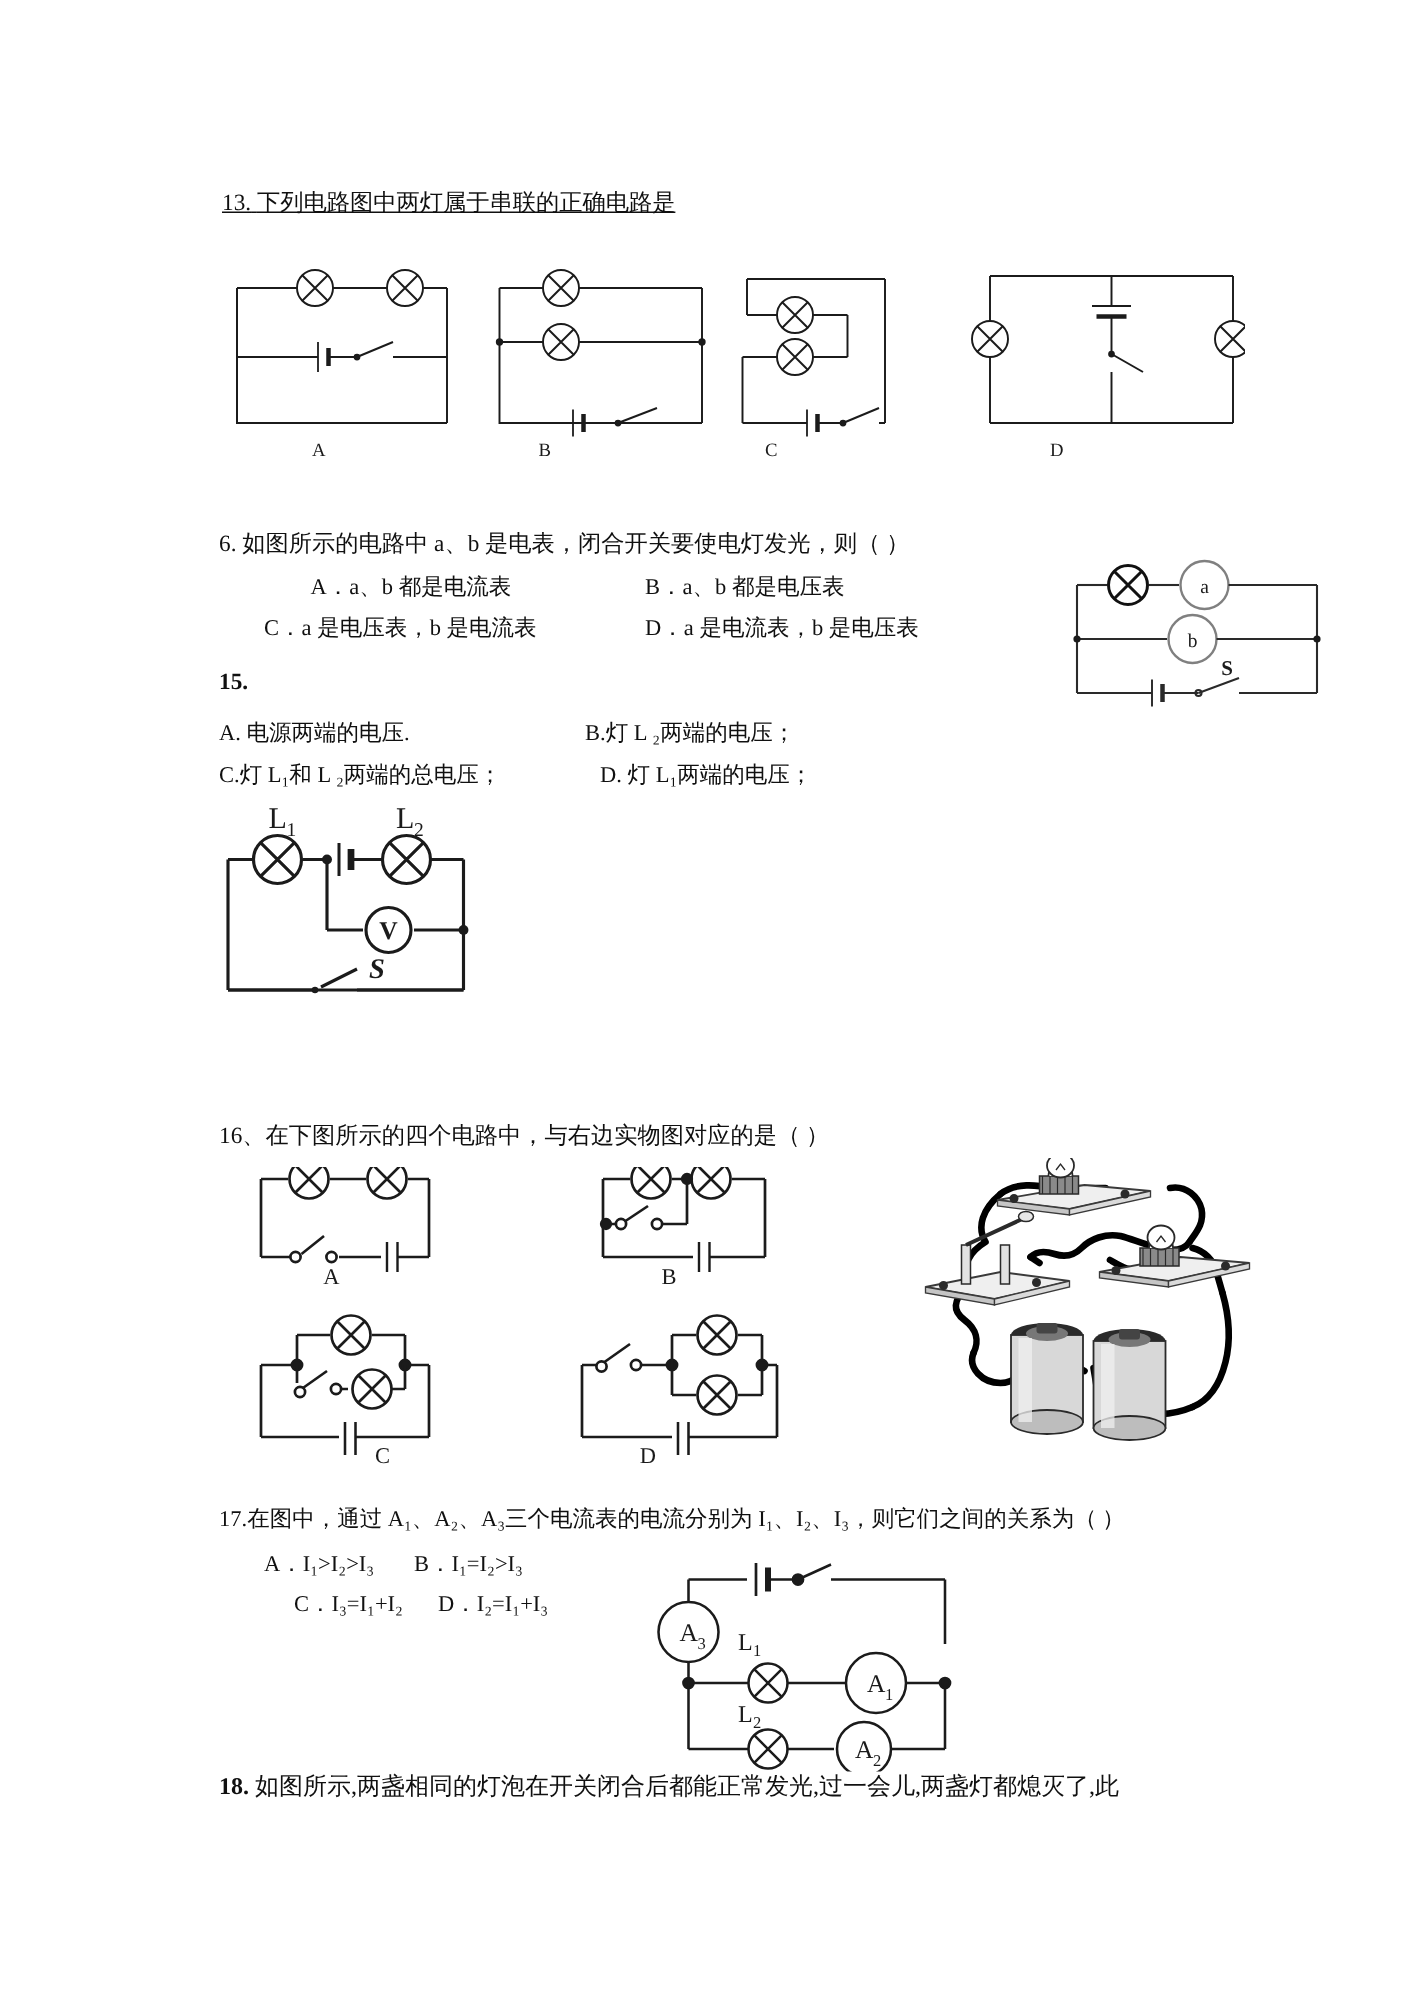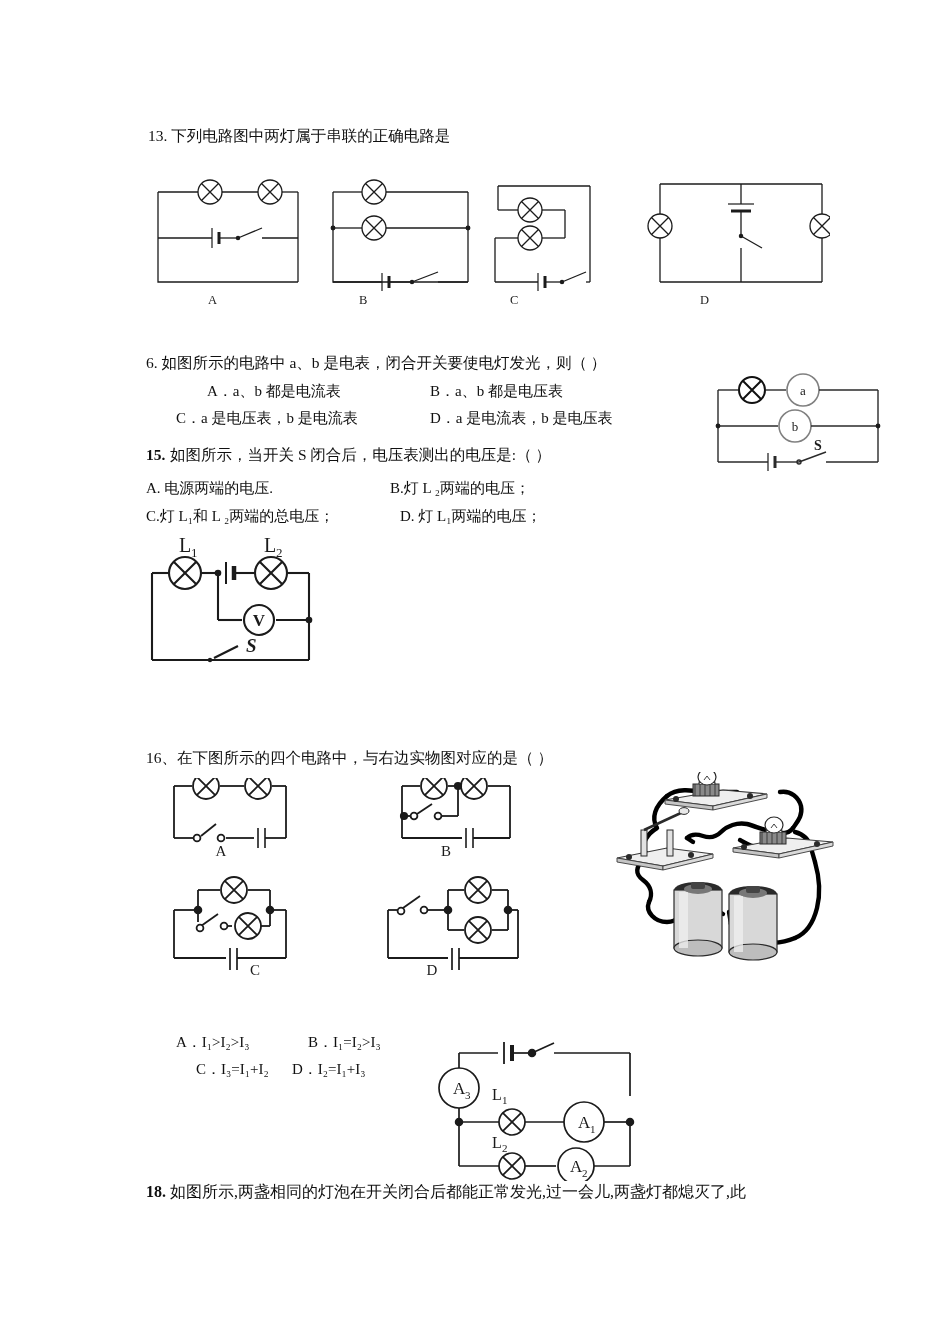--- a/index.html
+++ b/index.html
@@ -39,21 +39,21 @@
     color: #1b1b1b;
   }
   svg { display: block; }
   .svg-wrap { position: absolute; }
 </style>
 </head>
 <body>
 
 <div id="page">
 
-  <div class="q-text" style="left:148px; top:128px;">
+  <div class="q-text" style="left:148px; top:128px;text-decoration:underline;">
     <span>13.</span>
     <span>下列电路图中两灯属于串联的正确电路是</span>
   </div>
 
   <div class="svg-wrap" style="left:150px; top:170px;">
     <svg width="680" height="125" viewBox="0 0 680 125">
       <g stroke="#1b1b1b" stroke-width="1.3" fill="none">
 
         <path d="M8 22 L48 22"></path>
         <path d="M72 22 L108 22"></path>
@@ -198,21 +198,20 @@
         <path d="M126 96 L178 96"></path>
         <circle cx="99" cy="96" r="2" fill="none"></circle>
       </g>
       <text x="103" y="29" font-family="Liberation Serif, serif" font-size="13" fill="#1b1b1b" text-anchor="middle">a</text>
       <text x="95" y="65" font-family="Liberation Serif, serif" font-size="13" fill="#1b1b1b" text-anchor="middle">b</text>
       <text x="118" y="84" font-family="Liberation Serif, serif" font-size="14" font-weight="bold" fill="#1b1b1b" text-anchor="middle">S</text>
     </svg>
   </div>
 
   <div class="q-text q-num-bold" style="left:146px; top:447px;">15.</div>
-  <div class="q-text" style="left:170px; top:447px;">如图所示，当开关 S 闭合后，电压表测出的电压是:（        ）</div>
 
   <div class="opt-row" style="left:146px; top:479px;">
     <span>A.</span>
     <span>电源两端的电压.</span>
   </div>
   <div class="opt-row" style="left:390px; top:479px;">
     <span>B.</span><span>灯 L   ₂两端的电压；</span>
   </div>
   <div class="opt-row" style="left:146px; top:507px;">
     <span>C.</span><span>灯 L₁和 L   ₂两端的总电压；</span>
@@ -447,25 +446,28 @@
         <rect x="36" y="58" width="6" height="26" fill="#e2e2e2" stroke="#2a2a2a" stroke-width="1"></rect>
         <rect x="62" y="58" width="6" height="26" fill="#e2e2e2" stroke="#2a2a2a" stroke-width="1"></rect>
         <line x1="39" y1="58" x2="78" y2="40" stroke="#2a2a2a" stroke-width="2.6"></line>
         <ellipse cx="79" cy="39" rx="5" ry="3.4" fill="#e8e8e8" stroke="#2a2a2a" stroke-width="1"></ellipse>
         <circle cx="24" cy="85" r="3" fill="#2a2a2a"></circle>
         <circle cx="86" cy="83" r="3" fill="#2a2a2a"></circle>
       </g>
     </svg>
   </div>
 
+  <div class="q-text" style="left:146px; top:1006px; font-size:15px;">
+    <span>17.</span><span>在图中，通过 A₁、A₂、A₃三个电流表的电流分别为 I₁、I₂、I₃，则它们之间的关系为（    ）</span>
+  </div>
 
   <div class="opt-row" style="left:176px; top:1033px;text-align:center;">
     <span>A．</span><span>I₁&gt;I₂&gt;I₃</span>
   </div>
-  <div class="opt-row" style="left:308px; top:1033px;">
+  <div class="opt-row" style="left:276px; top:1033px;">
     <span>B．</span><span>I₁=I₂&gt;I₃</span>
   </div>
   <div class="opt-row" style="left:176px; top:1060px;margin-left:20px;">
     <span>C．</span><span>I₃=I₁+I₂</span>
   </div>
   <div class="opt-row" style="left:292px; top:1060px;">
     <span>D．</span><span>I₂=I₁+I₃</span>
   </div>
 
   <div class="svg-wrap" style="left:432px; top:1036px;">

